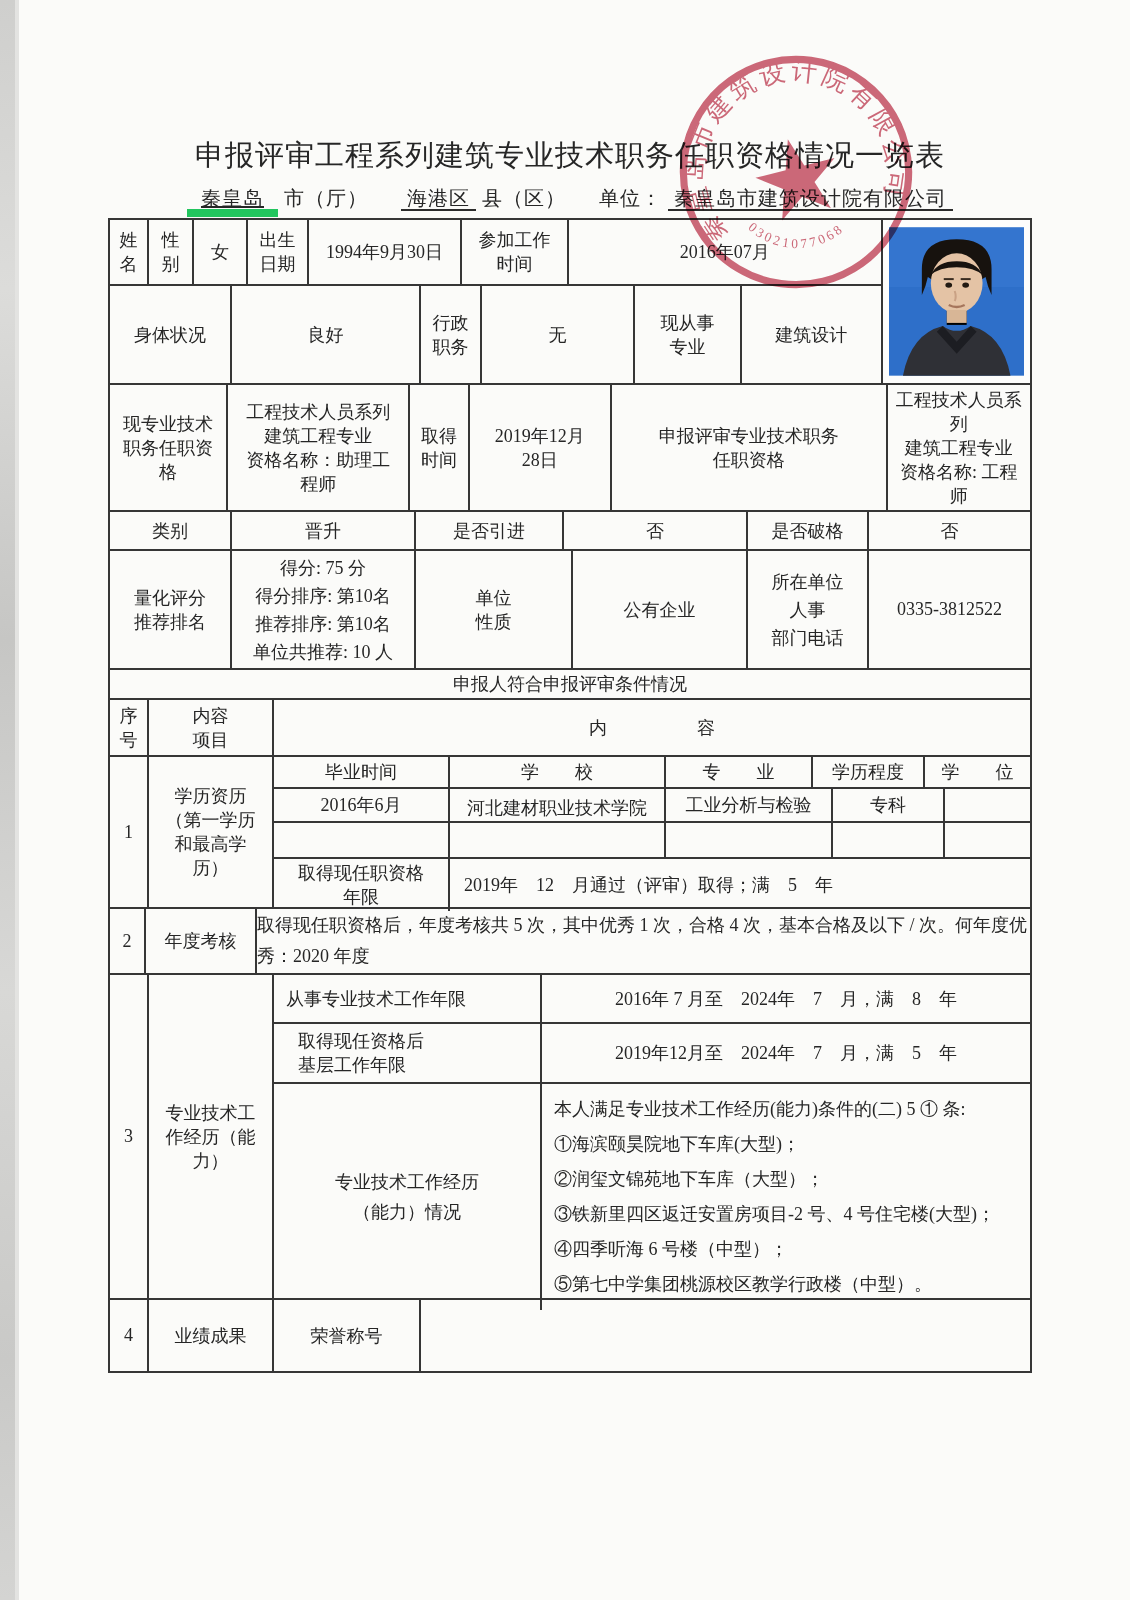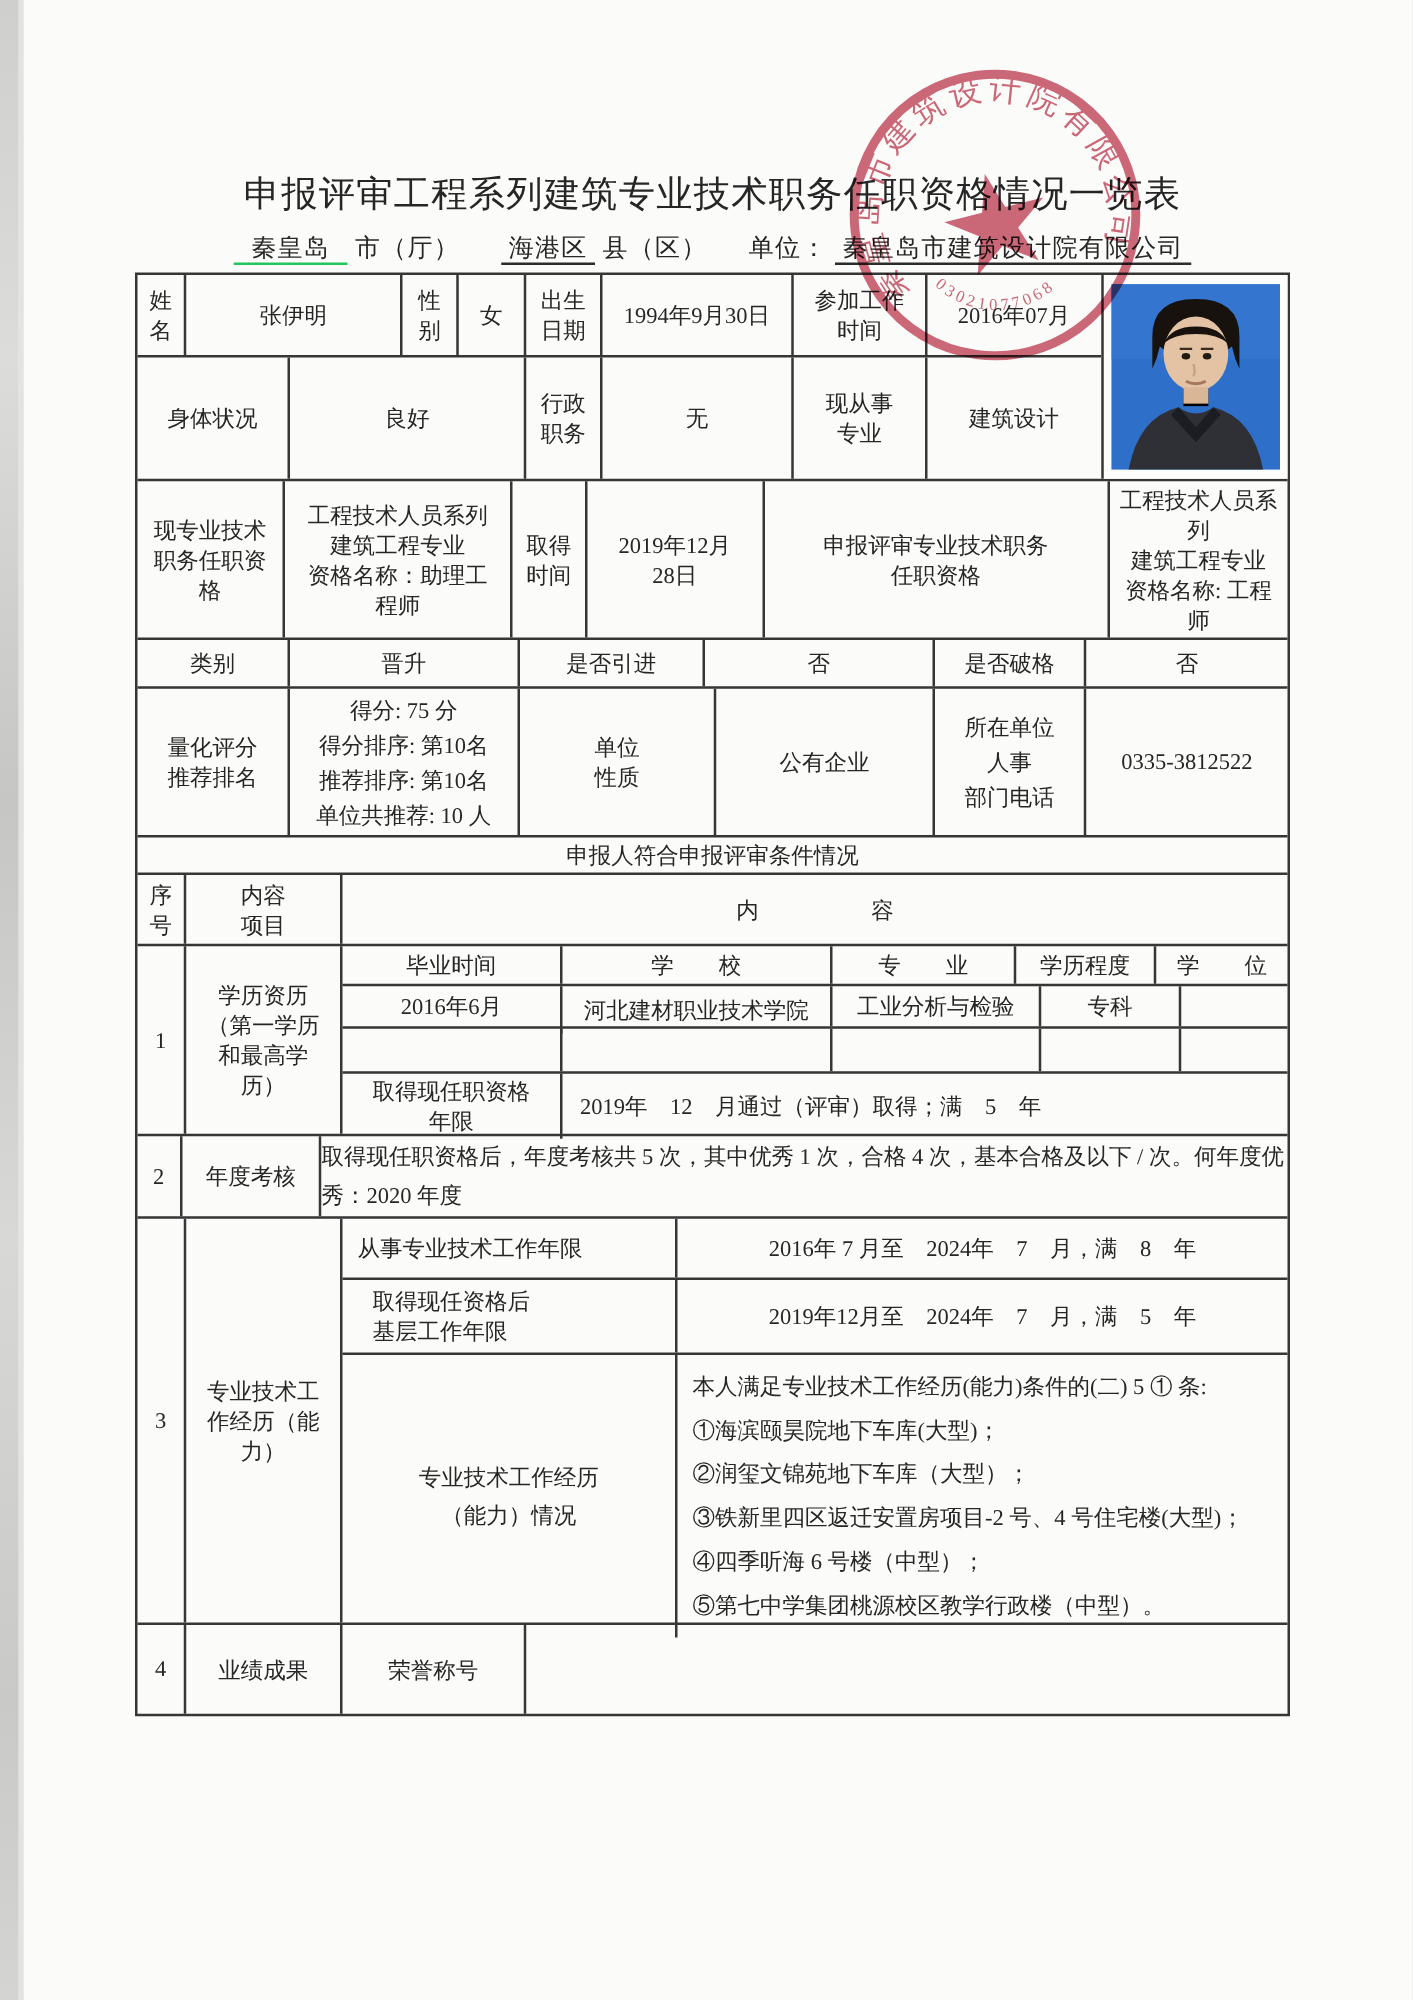--- a/index.html
+++ b/index.html
@@ -5,21 +5,21 @@
   html,body{margin:0;padding:0;background:#e9e9e7;}
   .canvas{position:relative;width:1130px;height:1600px;background:#fbfbf9;overflow:hidden;
           font-family:"Liberation Serif","DejaVu Serif",serif;color:#262626;}
   .scan-strip{position:absolute;left:0;top:0;width:15px;height:100%;
           background:linear-gradient(180deg,#cfcfcd 0%,#dcdcda 18%,#c6c6c4 40%,#d8d8d6 62%,#c9c9c7 85%,#d4d4d2 100%);}
   .scan-strip2{position:absolute;left:15px;top:0;width:4px;height:100%;background:#e3e3e1;}
 
   .doc-title{position:absolute;left:108px;top:136px;width:924px;text-align:center;
           font-size:29px;font-weight:400;letter-spacing:1px;}
   .subtitle{position:absolute;left:108px;top:185px;width:924px;text-align:center;font-size:20px;letter-spacing:1px;}
-  .u{border-bottom:2px solid #22c55e;padding:0 14px;}
+  .u{border-bottom:8px solid #22c55e;padding:0 14px;text-decoration:underline;}
   .u2{border-bottom:2px solid #2c2c2c;padding:0 6px;}
 
   .tbl{position:absolute;left:108px;top:218px;width:924px;background:transparent;
        border:2px solid #363636;box-sizing:border-box;font-size:18px;}
   .band{display:flex;box-sizing:border-box;}
   .band + .band{border-top:2px solid #363636;}
   .cell{box-sizing:border-box;display:flex;align-items:center;justify-content:center;
         text-align:center;padding:2px 6px;min-width:0;}
   .cell + .cell, .colstack + .cell, .cell + .colstack{border-left:2px solid #363636;}
   .colstack{display:flex;flex-direction:column;box-sizing:border-box;min-width:0;}
@@ -54,21 +54,20 @@
     <span class="u2">秦皇岛市建筑设计院有限公司</span>
   </div>
 
   <div class="tbl">
 
     <div class="band" style="height:163px">
       <div class="colstack" style="width:774px">
         <div class="subband" style="height:64px">
           <div class="cell pre" style="width:37px">姓
 名</div>
-          <div class="cell" style="width:173px">张伊明</div>
           <div class="cell pre" style="width:45px">性
 别</div>
           <div class="cell" style="width:54px">女</div>
           <div class="cell pre" style="width:61px">出生
 日期</div>
           <div class="cell" style="width:153px">1994年9月30日</div>
           <div class="cell pre" style="width:107px">参加工作
 时间</div>
           <div class="cell grow">2016年07月</div>
         </div>

